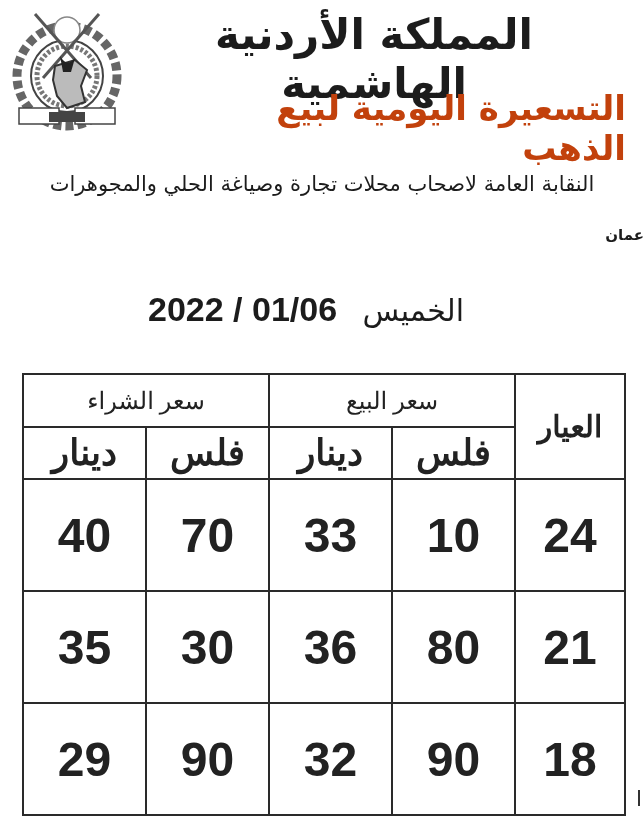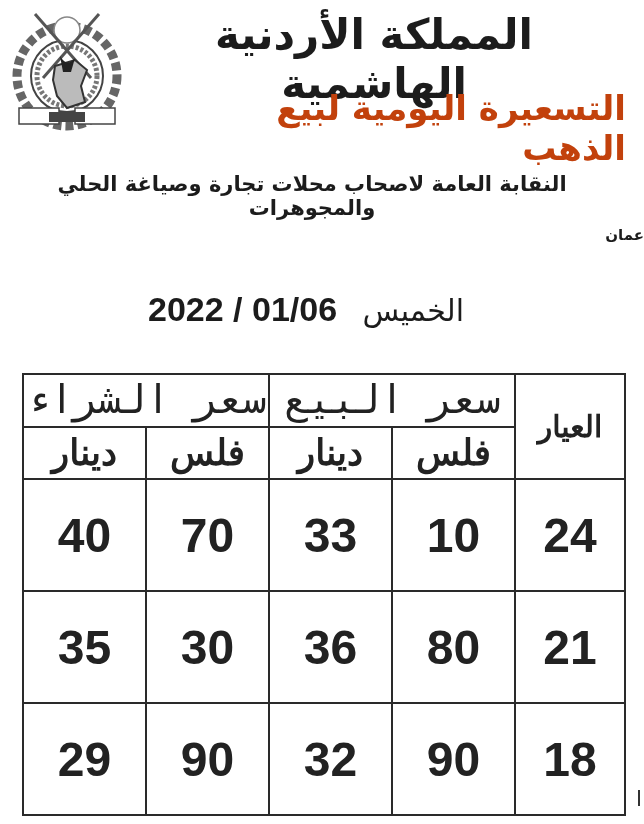--- a/index.html
+++ b/index.html
@@ -12,43 +12,43 @@
       position: absolute; right: 30px; top: 10px; width: 480px; text-align: center;
       font-size: 42px; font-weight: bold; direction: rtl; color: #1c1c1c;
       font-family: "DejaVu Sans", sans-serif; letter-spacing: 0;
     }
     .title2 {
       position: absolute; right: 18px; top: 88px; width: 460px; text-align: right;
       font-size: 34px; font-weight: bold; direction: rtl; color: #c2410c;
       font-family: "DejaVu Sans", sans-serif;
     }
     .syndicate {
-      position: absolute; left: 10px; top: 172px; width: 604px; text-align: center;
-      font-size: 21px; font-weight: bold; direction: rtl; color: #1c1c1c;
+      position: absolute; left: 20px; top: 172px; width: 604px; text-align: center;
+      font-size: 21px; font-weight: normal; direction: rtl; color: #1c1c1c;
     }
     .city {
       position: absolute; left: 0; top: 226px; width: 644px; 
       font-size: 15px; font-weight: bold; direction: rtl; color: #1c1c1c;
     }
     .dateline {
       position: absolute; left: 0; top: 290px; width: 612px; text-align: center;
       font-size: 34px; direction: rtl; color: #1c1c1c;
       font-family: "Liberation Sans", sans-serif;
     }
     .dateline .day { font-family: "DejaVu Sans", sans-serif; font-size: 30px; margin-left: 16px; }
     .dateline .date { font-weight: bold; direction: ltr; unicode-bidi: embed; }
 
     table.prices {
       position: absolute; left: 22px; top: 373px; width: 603px; height: 430px;
       border-collapse: collapse; direction: rtl; table-layout: fixed;
     }
     table.prices td, table.prices th {
       border: 2px solid #2a2a2a; text-align: center; padding: 0; color: #222;
     }
-    th.grp { height: 51px; font-family: Liberation Mono, monospace; font-size: 40px; font-weight: normal; }
+    th.grp { height: 51px; font-family: Liberation Serif, serif; font-size: 24px; font-weight: normal; }
     th.sub { height: 50px; font-family: "Liberation Serif", serif; font-size: 36px; font-weight: bold; border-radius: 20px; }
     th.karat { font-family: "Liberation Serif", serif; font-size: 30px; font-weight: bold; }
     td.num {
       font-family: "Liberation Sans", sans-serif; font-weight: bold; font-size: 48px; color: #2b2b2b;
       height: 110px;
       margin-top: 20px;
     }
     td.karatval { padding-top: 20px; }
     col.c-karat { width: 110px; }
     col.c-std { width: 123px; }

